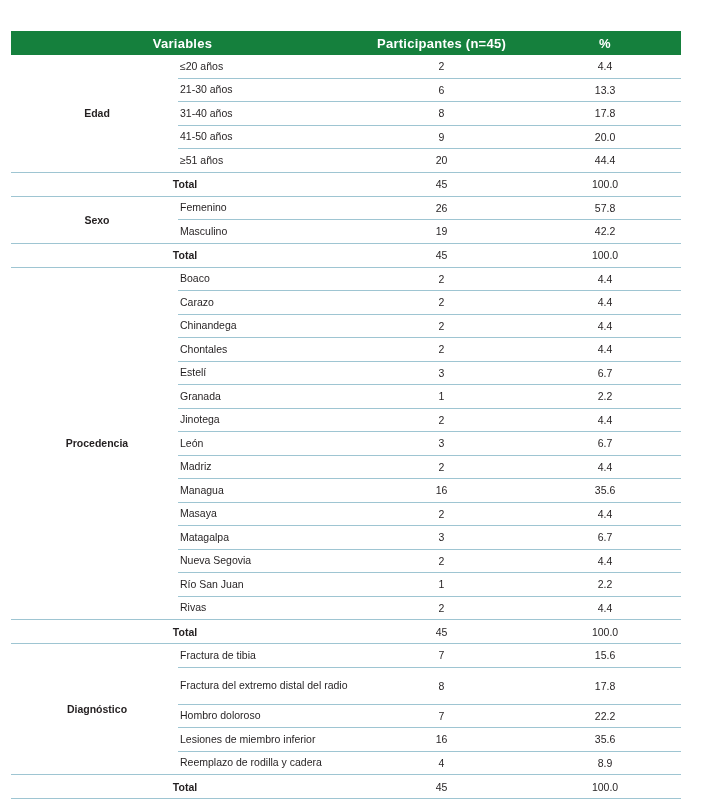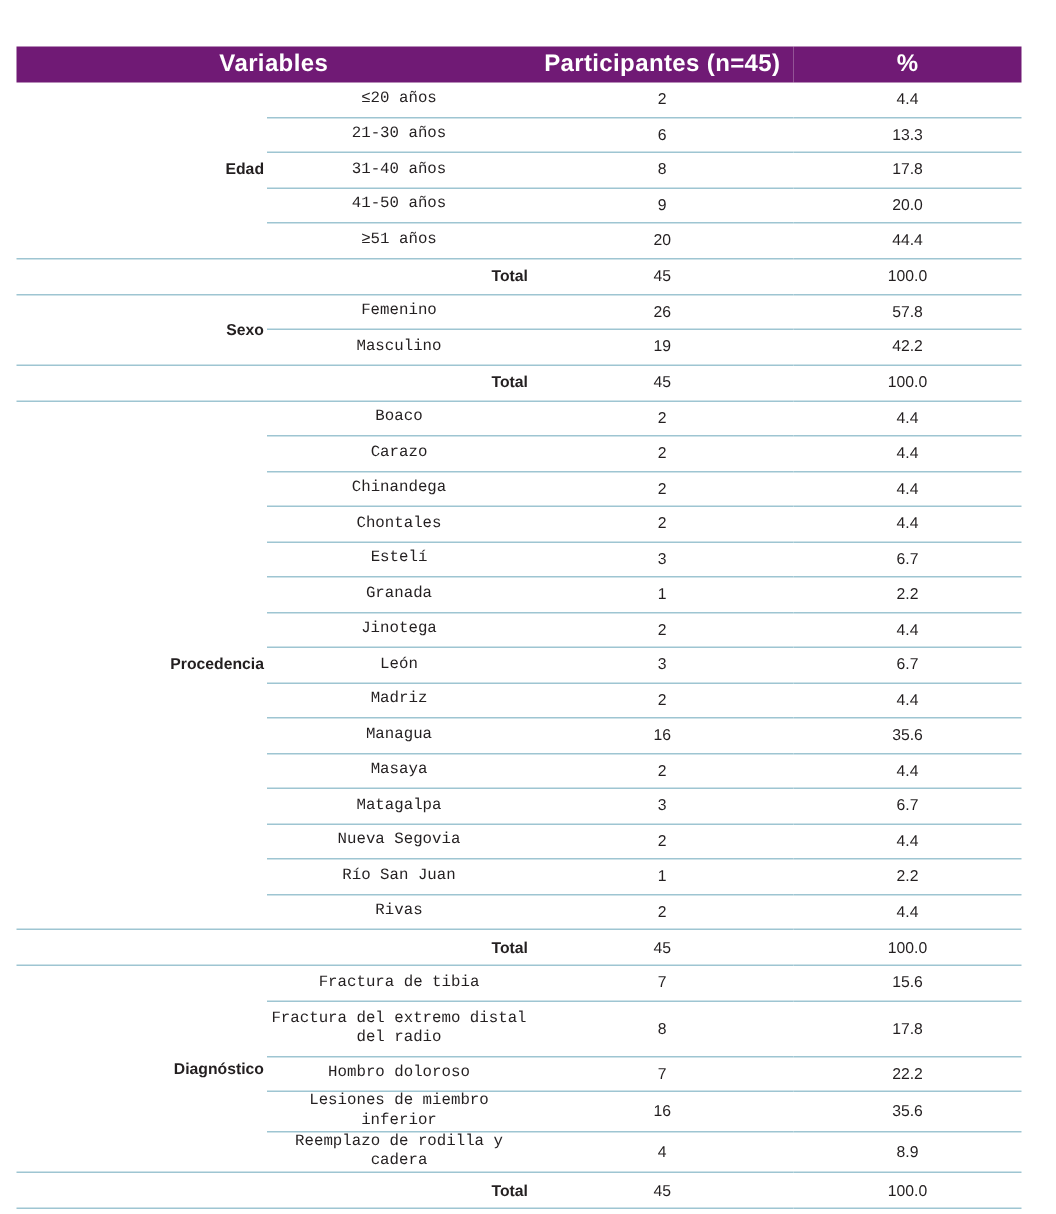--- a/index.html
+++ b/index.html
@@ -51,24 +51,24 @@
     table-layout: fixed;
     font-size: 10.5px;
   }
   table.demo col.c-var   { width: 167px; }
   table.demo col.c-sub   { width: 176px; }
   table.demo col.c-part  { width: 175px; }
   table.demo col.c-pct   { width: 152px; }
 
   
   thead th {
-    background: #701a75;
+    background: #15803d;
     color: #ffffff;
     font-weight: bold;
-    font-size: 16px;
+    font-size: 13px;
     letter-spacing: 0.25px;
     height: 24px;
     padding: 0;
     text-align: center;
     vertical-align: middle;
     border: 0;
   }
   th.h-variables {
     
     text-align: center;
@@ -78,28 +78,27 @@
   tbody td {
     padding: 0 2px;
     height: 22.5px;
     vertical-align: middle;
     font-size: 10.5px;
     color: #231f20;
     border: 0;
   }
   td.var-label {
     font-weight: bold;
-    text-align: right;
+    text-align: center;
     padding-left: 7px;
     vertical-align: middle;
   }
   td.sub-label {
-    text-align: center;
+    text-align: left;
     line-height: 13px;
-    font-family: Liberation Mono, monospace;
   }
   td.num {
     text-align: center;
   }
   td.pct {
     text-align: center;
   }
 
   
   tr.sub-row td.sub-label,

